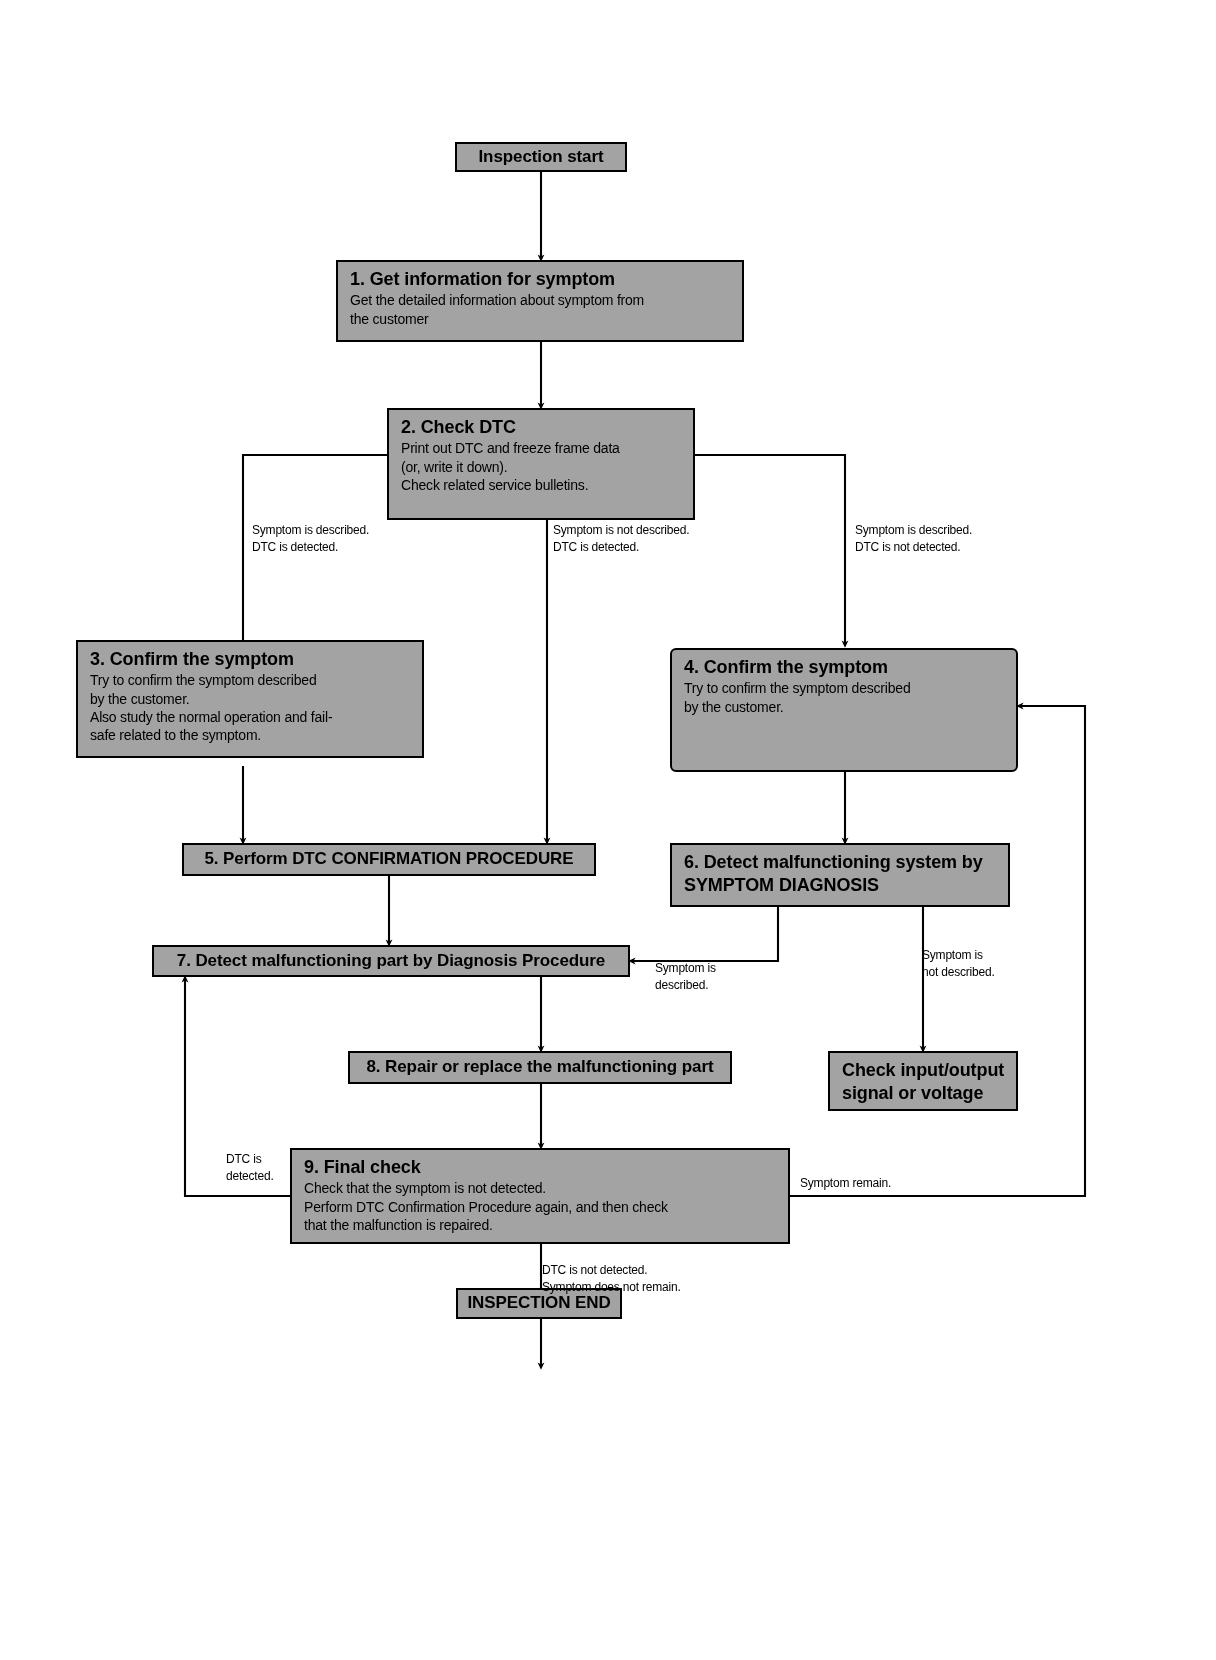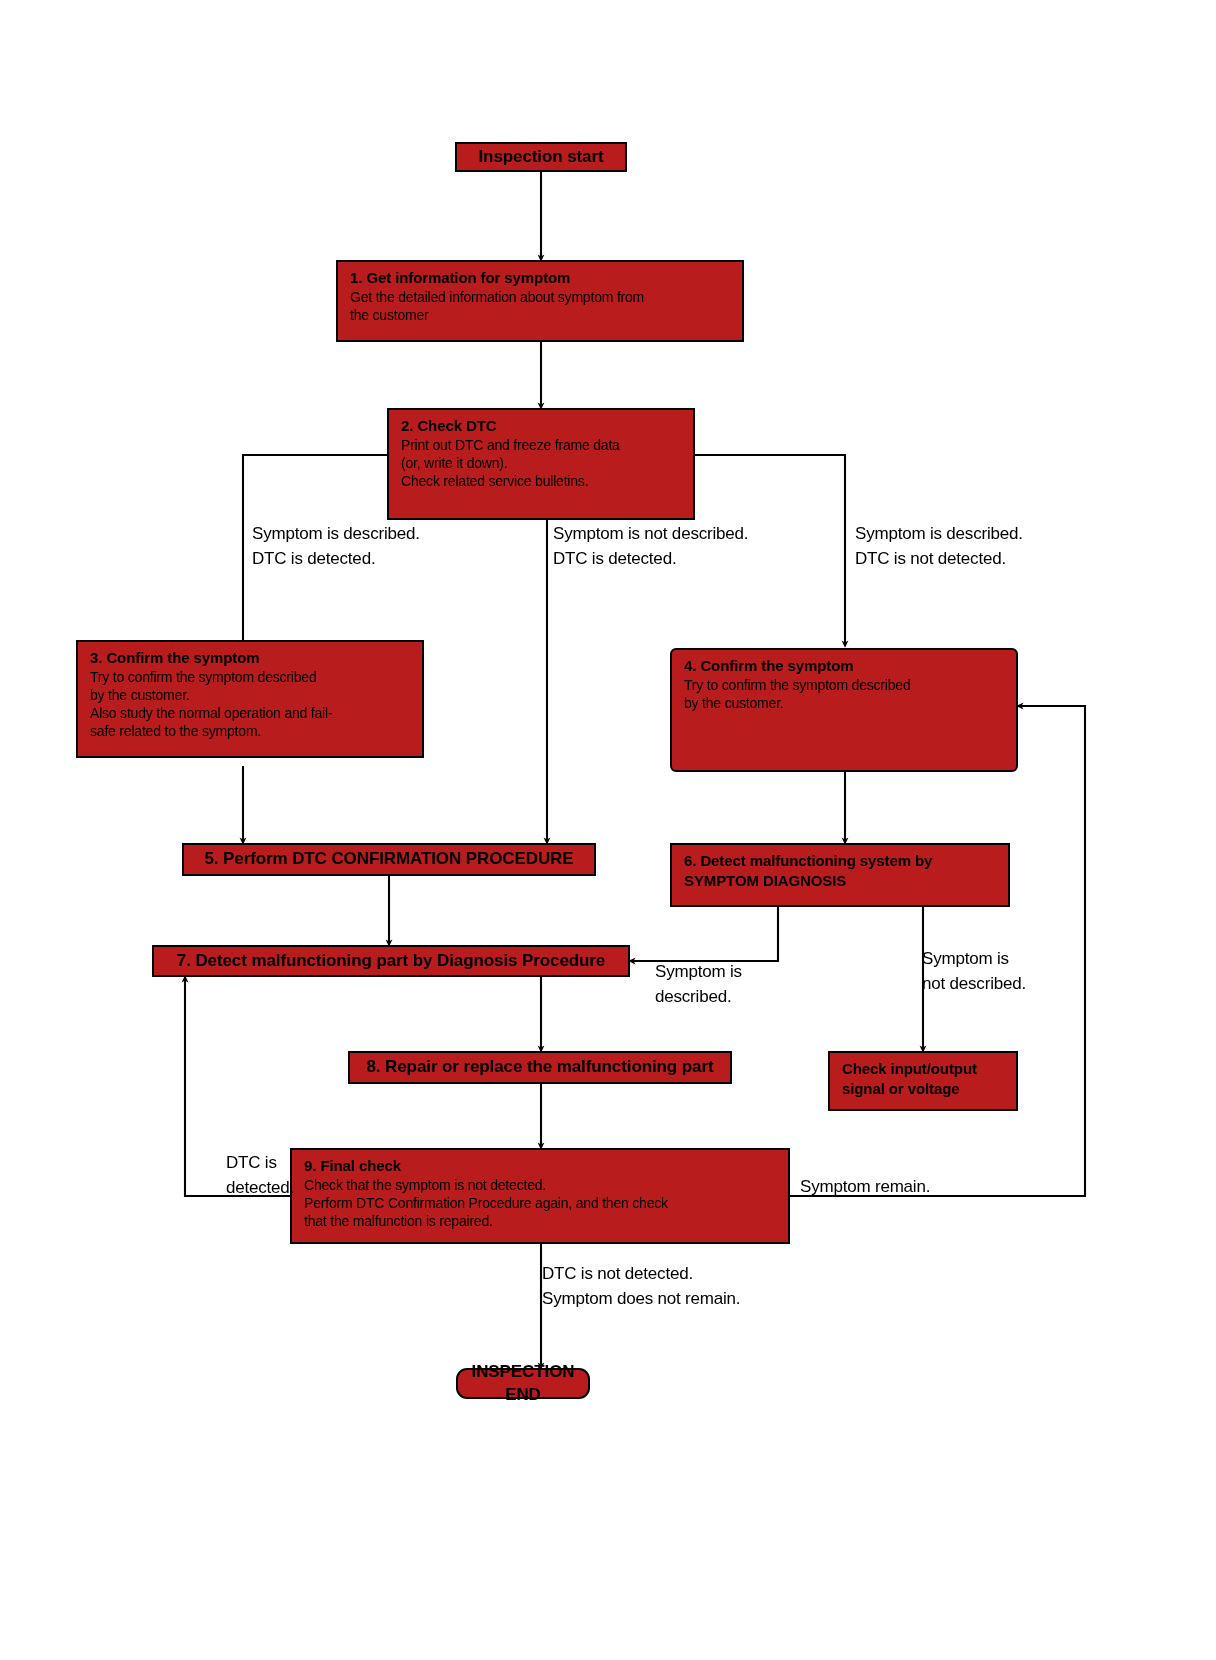--- a/index.html
+++ b/index.html
@@ -20,65 +20,65 @@
     position: absolute;
     left: 0; top: 0;
     width: 1216px;
     height: 1660px;
     pointer-events: none;
   }
   .node {
     position: absolute;
     box-sizing: border-box;
     border: 2px solid #000;
-    background: #b91c1c;
+    background: #a3a3a3;
     padding: 6px 10px 8px 12px;
     line-height: 1.30;
   }
   .node .ttl {
     font-weight: bold;
-    font-size: 15px;
+    font-size: 18px;
     letter-spacing: -0.1px;
     white-space: pre-line;
   }
   .node .body {
     font-size: 14px;
     letter-spacing: -0.2px;
     white-space: pre-line;
   }
   .node.center {
     text-align: center;
     padding: 6px 8px;
   }
   .node.center .ttl { font-size: 17px; }
   .node.onelineb {
     display: flex;
     align-items: center;
     justify-content: center;
   }
   .edge-label {
     position: absolute;
-    font-size: 17px;
+    font-size: 12px;
     line-height: 1.45;
     letter-spacing: -0.2px;
     white-space: pre-line;
     color: #000;
   }
   .n-start  { left: 455px; top: 142px;  width: 172px; height: 30px;  }
   .n-1      { left: 336px; top: 260px;  width: 408px; height: 82px;  }
   .n-2      { left: 387px; top: 408px;  width: 308px; height: 112px;  }
   .n-3      { left: 76px;  top: 640px;  width: 348px; height: 118px; }
   .n-4      { left: 670px; top: 648px;  width: 348px; height: 124px; border-radius: 6px; }
   .n-5      { left: 182px; top: 843px;  width: 414px; height: 33px;  }
   .n-6      { left: 670px; top: 843px;  width: 340px; height: 64px;  }
   .n-7      { left: 152px; top: 945px;  width: 478px; height: 32px;  }
   .n-8      { left: 348px; top: 1051px; width: 384px; height: 33px;  }
   .n-9      { left: 290px; top: 1148px; width: 500px; height: 96px;  }
   .n-check  { left: 828px; top: 1051px; width: 190px; height: 60px; }
-  .n-end    { left: 456px; top: 1368px; width: 134px; height: 31px; border-radius: 11px;  }
+  .n-end    { left: 456px; top: 1288px; width: 166px; height: 31px;  }
 
   .l-b1 { left: 252px; top: 522px; }
   .l-b2 { left: 553px; top: 522px; }
   .l-b3 { left: 855px; top: 522px; }
   .l-sym-desc { left: 655px; top: 960px; }
   .l-sym-not  { left: 922px; top: 947px; }
   .l-dtc-det  { left: 190px; top: 1151px; margin-left: 36px; }
   .l-sym-rem  { left: 800px; top: 1175px; }
   .l-final    { left: 542px; top: 1262px; }
 </style>

